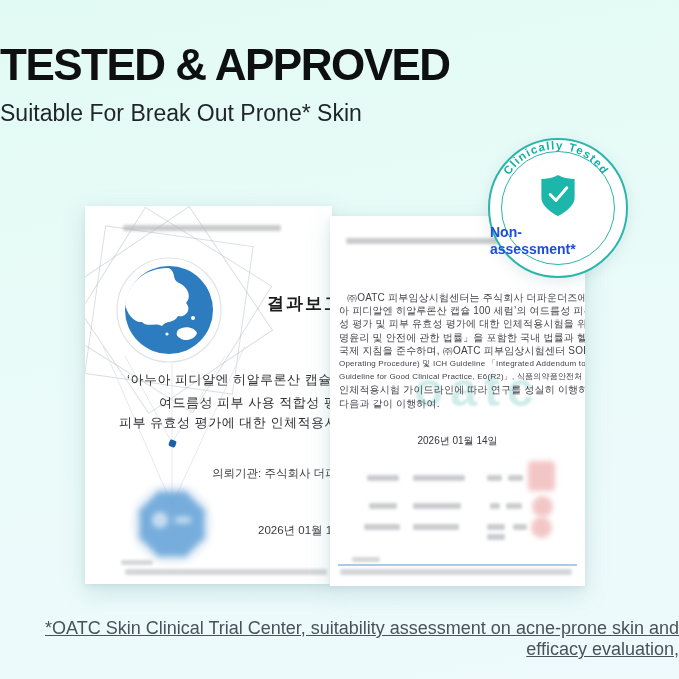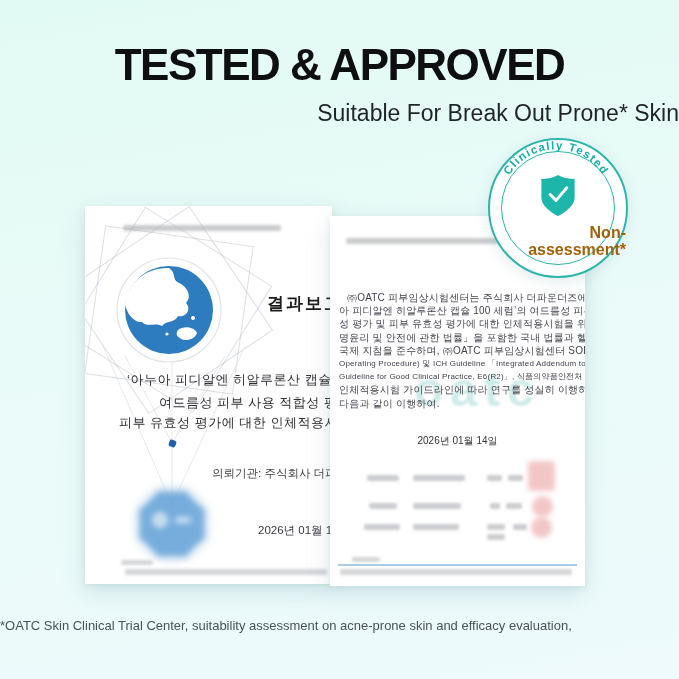--- a/index.html
+++ b/index.html
@@ -3,25 +3,25 @@
 <meta charset="utf-8">
 <style>
   * { margin:0; padding:0; box-sizing:border-box; }
   body { font-family:"Liberation Sans", sans-serif; }
   .stage{
     position:relative; width:679px; height:679px; overflow:hidden;
     background:linear-gradient(170deg,#e2faf4 0%,#e9fbf8 45%,#eefafc 100%);
   }
   
   .hdr-title{
-    position:absolute; top:40px; left:0; right:0; text-align:center;
+    position:absolute; top:40px; left:0; right:0; 
     font-size:44px; font-weight:700; letter-spacing:-1.5px; color:#0d0f10;
   }
   .hdr-sub{
-    position:absolute; top:100px; left:0; right:0; text-align:right;
+    position:absolute; top:100px; left:0; right:0; text-align:left;
     font-size:23px; font-weight:400; color:#1f2428;
   }
   
   .page{
     position:absolute; background:#ffffff; overflow:hidden;
     box-shadow:0 8px 22px rgba(98,148,158,.22), 0 2px 6px rgba(98,148,158,.14);
   }
   .page-left{ left:85px; top:206px; width:247px; height:378px; z-index:1; }
   .page-right{ left:330px; top:216px; width:255px; height:370px; z-index:2; }
   .redact{
@@ -88,25 +88,25 @@
     box-shadow:0 4px 14px rgba(98,148,158,.18);
   }
   .badge-inner-ring{
     position:absolute; left:11px; top:11px; width:114px; height:114px;
     border:1px solid #2cb6ab; border-radius:50%;
   }
   .badge-arc{ position:absolute; left:0; top:0; width:136px; height:136px; }
   .badge-arc text{ font-size:11.5px; font-weight:700; letter-spacing:1.3px; fill:#14b0a5; }
   .badge-shield{ position:absolute; left:48px; top:34px; width:40px; height:43px; }
   .badge-label{
-    position:absolute; top:84px; left:0; right:0; text-align:right;
-    font-size:16px; line-height:17px; font-weight:700; color:#a16207;
-  }
-  
-  .footer-line{ position:absolute; left:0; right:0; text-align:left; font-size:13px; color:#49525a; }
+    position:absolute; top:84px; left:0; right:0; text-align:left;
+    font-size:14px; line-height:17px; font-weight:700; color:#1d4ed8;
+  }
+  
+  .footer-line{ position:absolute; left:0; right:0; text-align:right; font-size:18px; color:#49525a;text-decoration:underline; }
   .footer-line.l1{ top:618px; }
   .footer-line.l2{ top:636px; }
 </style>
 </head>
 <body>
 
 <div class="stage">
 
   <div class="hdr-title">TESTED &amp; APPROVED</div>
   <div class="hdr-sub">Suitable For Break Out Prone* Skin</div>

